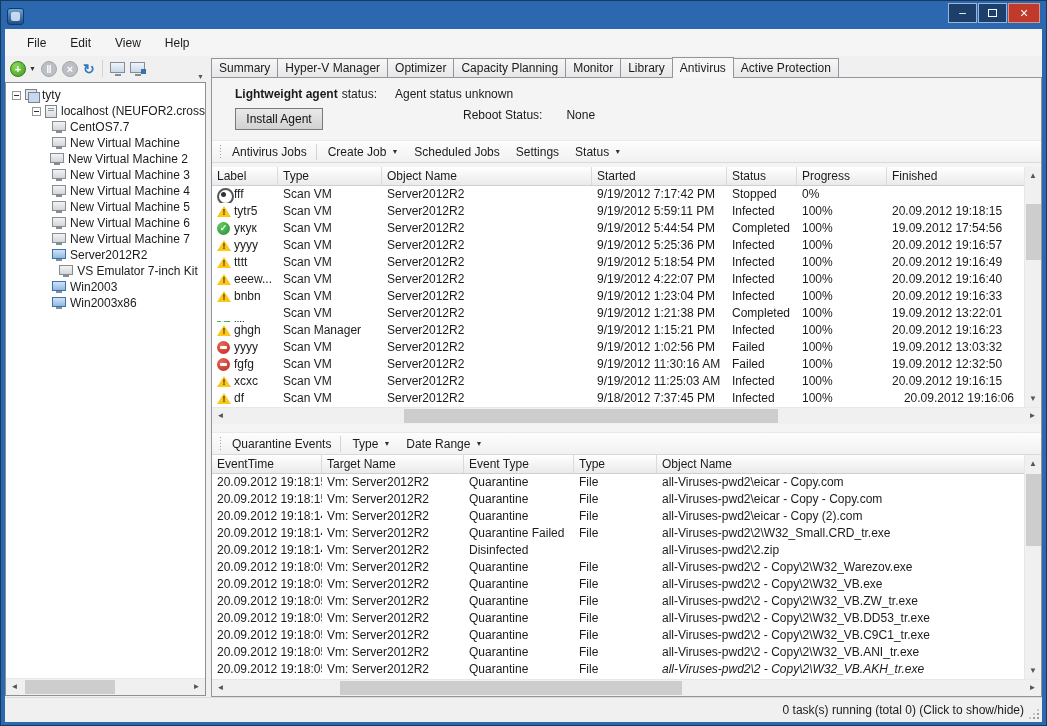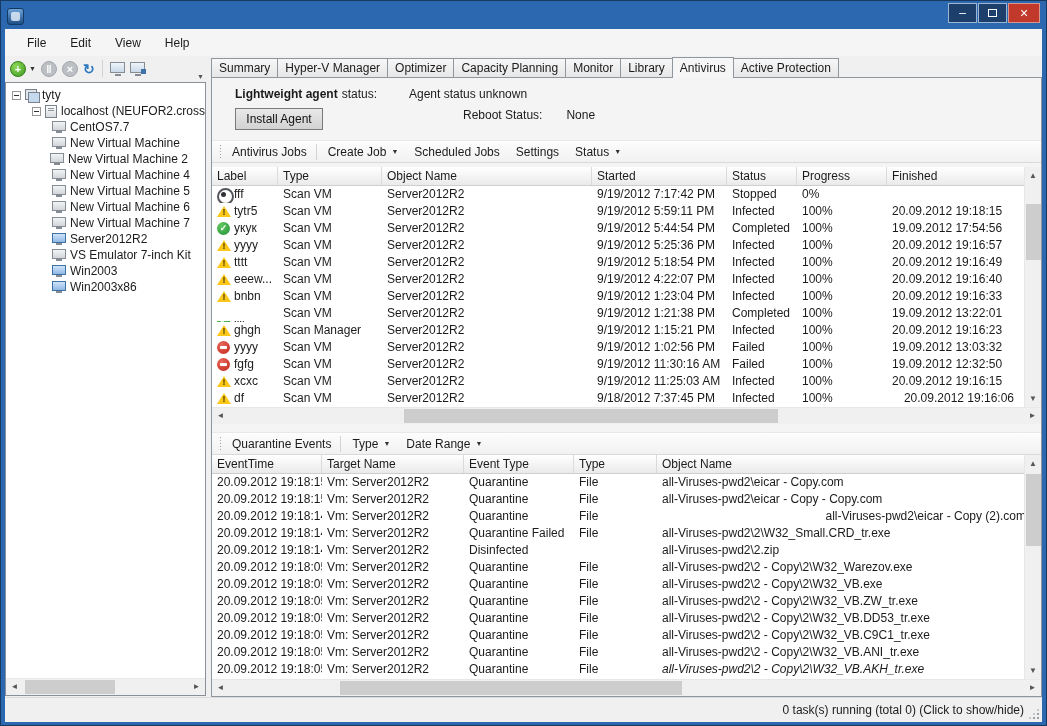--- a/index.html
+++ b/index.html
@@ -56,21 +56,21 @@
   .right{flex:1;display:flex;flex-direction:column;min-width:0}
   .tabstrip{height:21px;flex:none;display:flex;align-items:flex-end}
   .tab{height:19px;line-height:18px;padding:0 7px;background:linear-gradient(#f7f7f7,#e7e7e7);border:1px solid #8f969e;border-bottom:none;margin-right:-1px;position:relative;white-space:nowrap}
   .tab.active{height:21px;line-height:20px;background:#f6f6f6;z-index:3;margin-bottom:-1px}
   .tabpage{flex:1;border:1px solid #8f969e;background:#f4f4f4;display:flex;flex-direction:column;min-height:0;position:relative;z-index:1}
 
   .agent{height:62px;flex:none;padding:9px 0 0 23px}
   .agent-line1{display:flex;align-items:center}
   .agent-title{font-weight:bold}
   .agent-status-word{margin-left:4px}
-  .agent-status-value{margin-left:32px}
+  .agent-status-value{margin-left:18px}
   .agent-line2{margin-top:7px;display:flex;align-items:flex-start}
   .install-btn{width:88px;height:22px;background:linear-gradient(#e9e9e9,#d2d2d2);border:1px solid #7a7a7a;font-family:inherit;font-size:12px;color:#111}
   .reboot-label{margin-left:140px}
   .reboot-value{margin-left:24px}
 
   .strip{height:23px;flex:none;background:linear-gradient(#fdfdfd,#f1f1f1);border-top:1px solid #e9e9e9;border-bottom:1px solid #dadada;display:flex;align-items:center;padding-left:3px}
   .strip.q{margin-top:8px}
   .grip{width:3px;height:15px;margin:0 4px;background-image:radial-gradient(#9aa2ab 35%,transparent 40%);background-size:3px 3px;flex:none}
   .strip-label{padding:0 6px;white-space:nowrap}
   .strip-sep{width:1px;height:16px;background:#d3d3d3;margin:0 3px;flex:none}
@@ -170,39 +170,43 @@
               <div class="tree-row" style="padding-left: 46px;">
                 <span class="t-ic t-vm-off"></span>
                 <span class="t-label">New Virtual Machine</span>
               </div>
               <div class="tree-row" style="padding-left: 44px;">
                 <span class="t-ic t-vm-off"></span>
                 <span class="t-label">New Virtual Machine 2</span>
               </div>
               <div class="tree-row" style="padding-left: 46px;">
                 <span class="t-ic t-vm-off"></span>
+                <span class="t-label">New Virtual Machine 3</span>
+              </div>
+              <div class="tree-row" style="padding-left: 46px;">
+                <span class="t-ic t-vm-off"></span>
                 <span class="t-label">New Virtual Machine 4</span>
               </div>
               <div class="tree-row" style="padding-left: 46px;">
                 <span class="t-ic t-vm-off"></span>
                 <span class="t-label">New Virtual Machine 5</span>
               </div>
               <div class="tree-row" style="padding-left: 46px;">
                 <span class="t-ic t-vm-off"></span>
                 <span class="t-label">New Virtual Machine 6</span>
               </div>
               <div class="tree-row" style="padding-left: 46px;">
                 <span class="t-ic t-vm-off"></span>
                 <span class="t-label">New Virtual Machine 7</span>
               </div>
               <div class="tree-row" style="padding-left: 46px;">
                 <span class="t-ic t-vm-on"></span>
                 <span class="t-label">Server2012R2</span>
               </div>
-              <div class="tree-row" style="padding-left: 46px;">
+              <div class="tree-row" style="padding-left: 46px; justify-content: center;">
                 <span class="t-ic t-vm-off"></span>
                 <span class="t-label">VS Emulator 7-inch Kit</span>
               </div>
               <div class="tree-row" style="padding-left: 46px;">
                 <span class="t-ic t-vm-on"></span>
                 <span class="t-label">Win2003</span>
               </div>
               <div class="tree-row" style="padding-left: 46px;">
                 <span class="t-ic t-vm-on"></span>
                 <span class="t-label">Win2003x86</span>
@@ -668,21 +672,21 @@
                   </div>
                   <div class="td" style="width: 142px;">
                     <span class="cell-text">Vm: Server2012R2</span>
                   </div>
                   <div class="td" style="width: 110px;">
                     <span class="cell-text">Quarantine</span>
                   </div>
                   <div class="td" style="width: 83px;">
                     <span class="cell-text">File</span>
                   </div>
-                  <div class="td" style="width: 369px; justify-content: flex-end;">
+                  <div class="td" style="width: 369px;">
                     <span class="cell-text">all-Viruses-pwd2\eicar - Copy (2).com</span>
                   </div>
                 </div>
                 <div class="trow">
                   <div class="td" style="width: 110px;">
                     <span class="cell-text">20.09.2012 19:18:14</span>
                   </div>
                   <div class="td" style="width: 142px;">
                     <span class="cell-text">Vm: Server2012R2</span>
                   </div>

